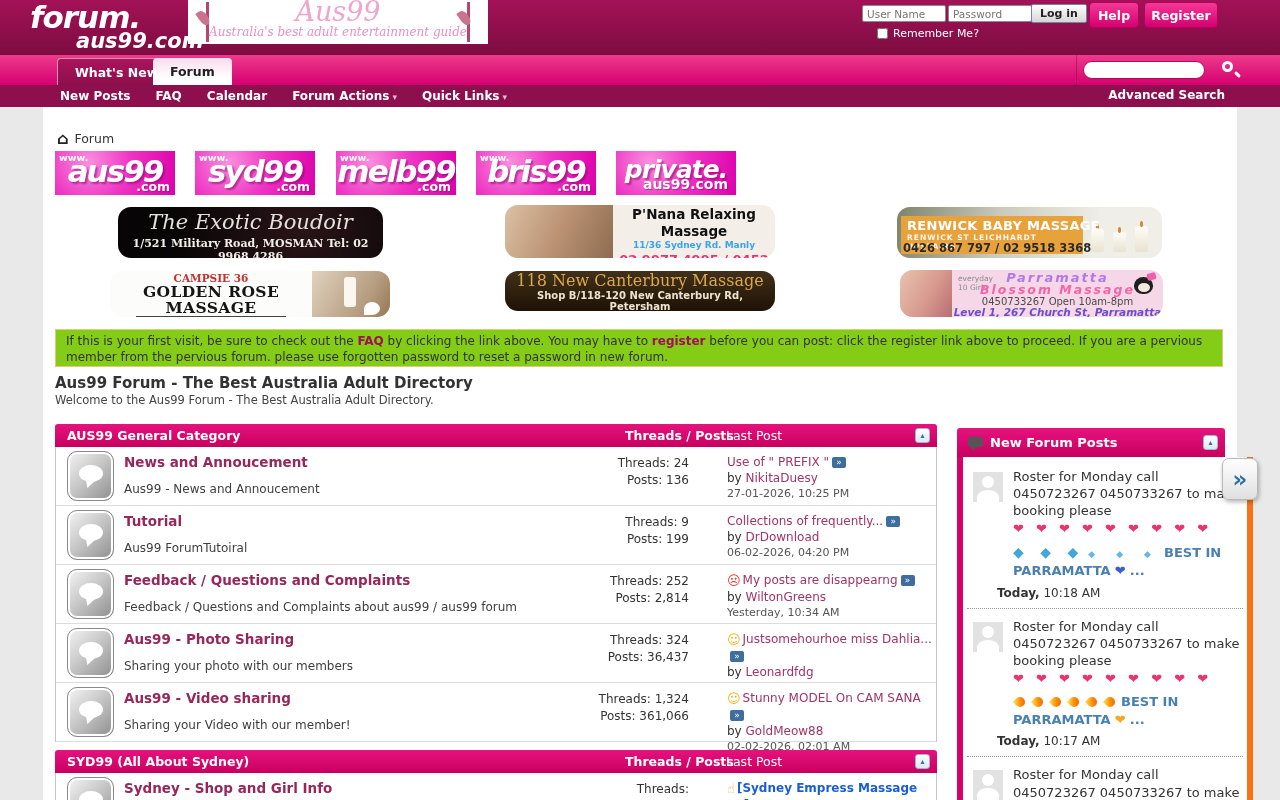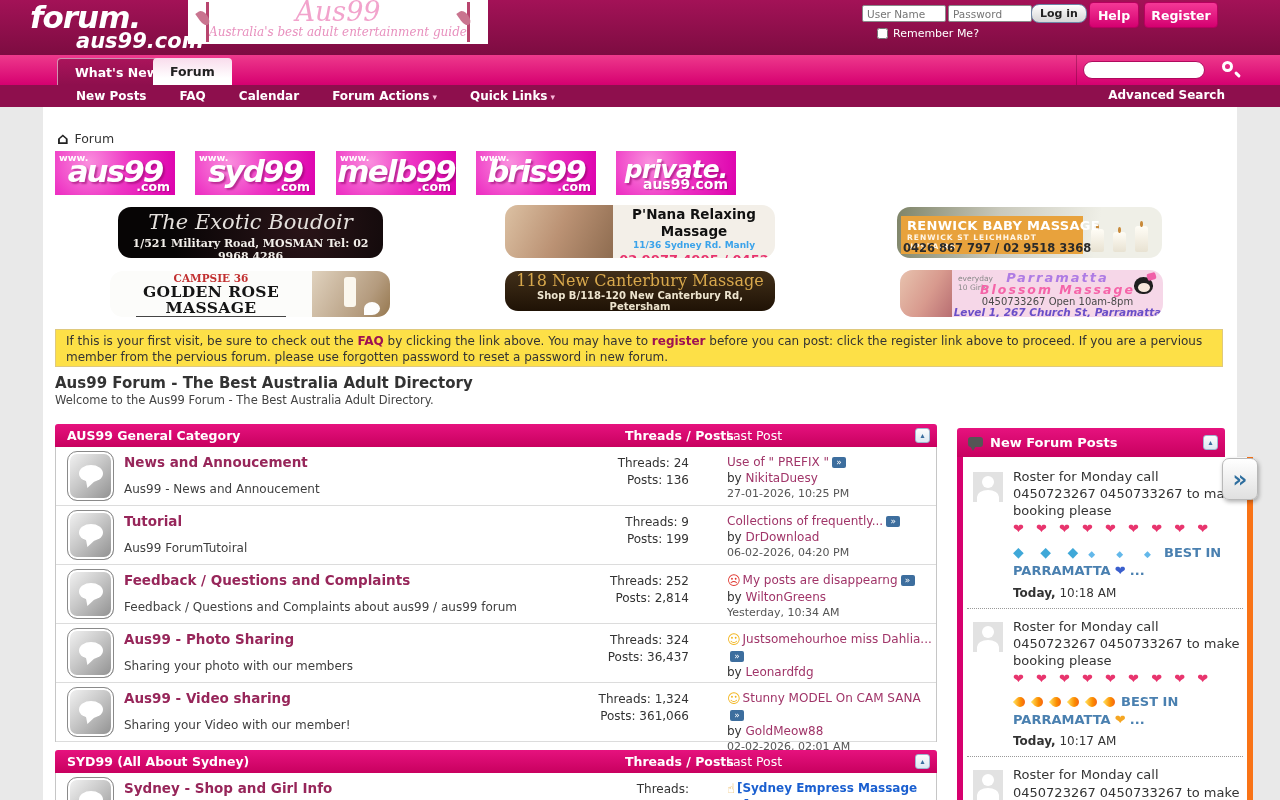--- a/index.html
+++ b/index.html
@@ -20,21 +20,21 @@
   .tb-title { margin-top:-2px; font-family:"DejaVu Serif","Liberation Serif",serif; font-style:italic; color:#F2A3CC; font-size:27px; line-height:28px; }
   .tb-sub { font-family:"DejaVu Serif","Liberation Serif",serif; font-style:italic; color:#E890BE; font-size:12px; line-height:13px; }
   .dancer { position:absolute; top:2px; width:3px; height:40px; background:#B8456E; }
   .dancer::after { content:""; position:absolute; top:8px; left:-7px; width:9px; height:16px;
     background:#C9748F; border-radius:0 50% 50% 50%; transform:rotate(-35deg); }
   .dancer.d1 { left:18px; } .dancer.d2 { right:18px; }
   .login-input { position:absolute; top:5px; height:17px; width:84px; font-size:10.5px;
     border:1px solid #8A8A8A; border-radius:2px; padding:0 4px; color:#777; background:#fff;
     font-family:"DejaVu Sans","Liberation Sans",sans-serif; }
   .login-btn { position:absolute; left:1031px; top:4px; height:19px; padding:0 8px; font-size:11px; font-weight:bold;
-    color:#222; background:linear-gradient(#FEFEFE,#D6D6D6); border:1px solid #6E86A8; border-radius:8px; cursor:pointer;
+    color:#222; background:linear-gradient(#FEFEFE,#D6D6D6); border:1px solid #6E86A8; border-radius:2px; cursor:pointer;
     font-family:"DejaVu Sans","Liberation Sans",sans-serif; }
   .remember { position:absolute; left:877px; top:27px; color:#fff; font-size:11px; display:flex; align-items:center; gap:5px; }
   .remember input { width:11px; height:11px; }
   .pink-btn { position:absolute; top:2px; height:26px; color:#fff; font-weight:bold; font-size:12.5px;
     background:linear-gradient(#F53896,#D40070); border:1px solid #B80060; border-radius:4px;
     display:flex; align-items:center; justify-content:center; cursor:pointer;
     font-family:"DejaVu Sans","Liberation Sans",sans-serif; }
   .help-btn { left:1089px; width:50px; } .register-btn { left:1144px; width:74px; }
 
   
@@ -47,21 +47,21 @@
   .tab-active { left:153px; color:#222; background:linear-gradient(#F9DCEC,#FFFFFF 75%); }
   .nav-sep { position:absolute; left:1076px; top:55px; width:1px; height:30px; background:rgba(90,0,45,.35); }
   .search-input { position:absolute; left:1083px; top:61px; width:122px; height:18px; border-radius:9px;
     border:1px solid #B00A5E; background:#fff; padding:0 8px; font-size:11px; }
   .mag-btn { position:absolute; left:1218px; top:58px; width:26px; height:25px; cursor:pointer; background:transparent; border:none; }
   .mag-circle { position:absolute; left:4px; top:3px; width:11px; height:11px; border:3px solid #fff; border-radius:50%; }
   .mag-handle { position:absolute; left:16px; top:15px; width:7px; height:3px; background:#fff; transform:rotate(45deg); border-radius:2px; }
 
   
   .band-subnav { position:absolute; left:0; top:85px; width:1280px; height:22px; background:#8E0F4D; }
-  .subnav-links { position:absolute; left:76px; top:85px; height:22px; display:flex; gap:33px; align-items:center; }
+  .subnav-links { position:absolute; left:60px; top:85px; height:22px; display:flex; gap:25px; align-items:center; }
   .subnav-links a { color:#fff; font-weight:bold; font-size:12px; text-decoration:none; cursor:pointer; }
   .chev { font-size:9px; color:#F8B8D8; margin-left:3px; }
   .adv-search { position:absolute; right:55px; top:88px; color:#fff; font-weight:bold; font-size:12px; cursor:pointer; }
 
   
   .content-bg { position:absolute; left:43px; top:107px; width:1194px; height:693px; background:#fff; }
 
   .breadcrumb { position:absolute; left:57px; top:131px; font-size:12.5px; color:#333; display:flex; align-items:center; gap:6px; }
   .home-ic { font-size:16px; color:#222; font-weight:bold; line-height:14px; }
 
@@ -118,21 +118,21 @@
   .bl-main { position:absolute; left:52px; top:0; width:211px; text-align:center; }
   .bl-t1 { color:#AE7BE4; font-size:13px; font-weight:bold; font-style:italic; letter-spacing:2px; line-height:13px; margin-top:1px; }
   .bl-t2 { color:#F564A8; font-size:12.5px; font-weight:bold; font-style:italic; letter-spacing:2px; line-height:12px; }
   .bl-p { color:#4A4A4A; font-size:10px; line-height:11px; }
   .bl-a { color:#6A4FC8; font-size:10.5px; font-weight:bold; font-style:italic; line-height:11px; }
   .doll { position:absolute; right:10px; top:7px; width:19px; height:17px; background:#1F1F1F; border-radius:50% 50% 46% 46%; }
   .doll::before { content:""; position:absolute; left:3.5px; top:6px; width:12px; height:9px; background:#F7E8DC; border-radius:50%; }
   .doll::after { content:""; position:absolute; right:-3px; top:-4px; width:9px; height:7px; background:#F060A8; border-radius:2px; transform:rotate(-15deg); }
 
   
-  .notice { position:absolute; left:55px; top:329px; width:1168px; height:38px; background:#fde047;
+  .notice { position:absolute; left:55px; top:329px; width:1168px; height:38px; background:#84cc16;
     border:1px solid #DFC97E; padding:3px 10px; font-size:12px; color:#333; line-height:16px; }
   .notice b { color:#9E1152; cursor:pointer; }
 
   .page-title { position:absolute; left:55px; top:374px; font-size:15px; font-weight:bold; color:#333; }
   .page-sub { position:absolute; left:55px; top:393px; font-size:11.5px; color:#444; }
 
   
   .cat-header { position:absolute; left:55px; width:882px; height:23px;
     background:linear-gradient(#E6127E,#C8005F); border-radius:3px 3px 0 0; color:#fff; }
   .cat-header .ct { position:absolute; left:12px; top:0; line-height:23px; font-size:12.5px; font-weight:bold; }
@@ -174,21 +174,21 @@
   .sp-text { margin-left:44px; font-size:13px; color:#333; line-height:1.32; }
   .hearts { margin-left:44px; margin-top:2px; color:#E8356E; font-size:13px; letter-spacing:4px; }
   .row2 { margin-left:44px; margin-top:7px; font-size:13px; line-height:1.35; }
   .gem { color:#3FA8D8; font-size:14px; letter-spacing:6px; }
   .gem-sm { color:#63B8EA; font-size:9px; letter-spacing:9px; }
   .hl { color:#4A80B0; font-weight:bold; }
   .tail-heart-blue { color:#3A5FCD; font-size:13px; }
   .tail-heart-orange { color:#F5A623; font-size:13px; }
   .flame { display:inline-block; width:10px; height:10px; border-radius:0 50% 50% 50%; transform:rotate(-45deg);
     background:linear-gradient(135deg,#FFD54F 10%,#FB8C00 55%,#F4511E 100%); margin:0 6px -1px 2px; }
-  .sp-date { margin-left:44px; margin-top:6px; font-size:12px; color:#333; }
+  .sp-date { margin-left:28px; margin-top:6px; font-size:12px; color:#333; }
   .sp-date b { font-weight:bold; }
   .expand-btn { position:absolute; left:1222px; top:458px; width:36px; height:42px;
     background:linear-gradient(#FFFFFF,#E0E0E0); border:1px solid #B8B8B8; border-radius:7px;
     box-shadow:1px 2px 4px rgba(0,0,0,.3); color:#2E6E9E; font-size:23px; font-weight:bold;
     text-align:center; line-height:40px; cursor:pointer; }
 </style>
 </head>
 <body>
 
 <div id="screen">

